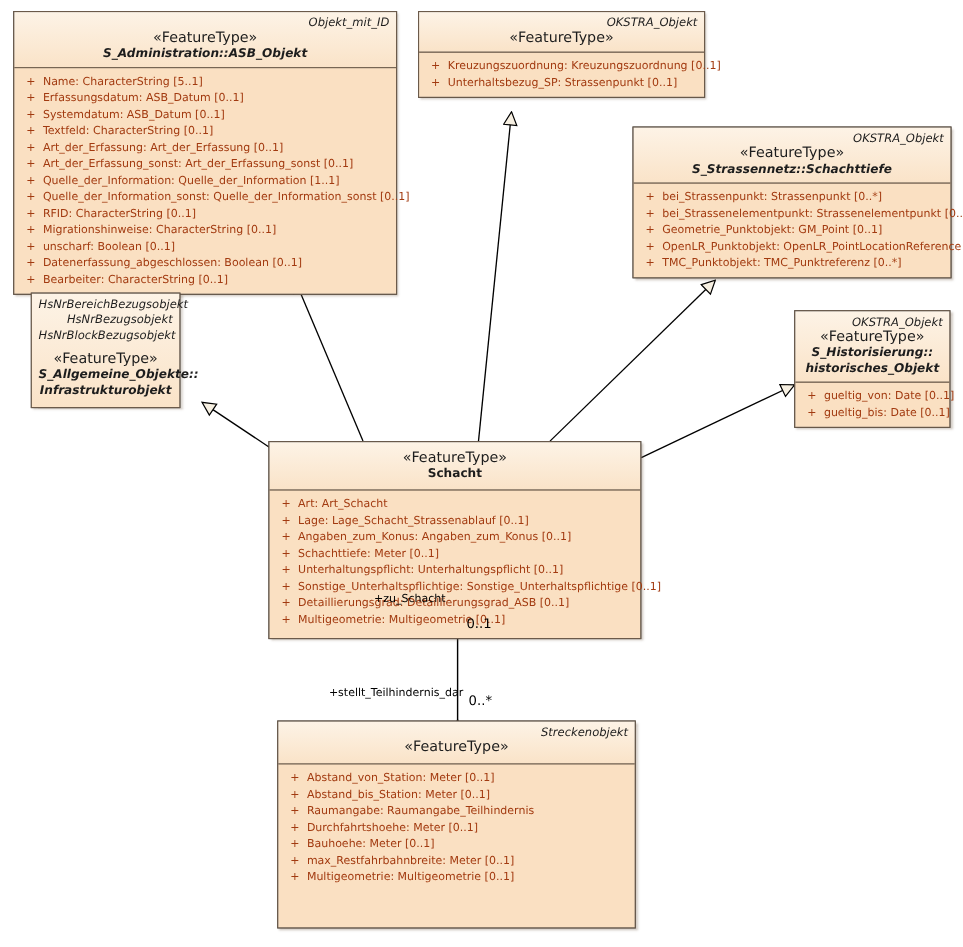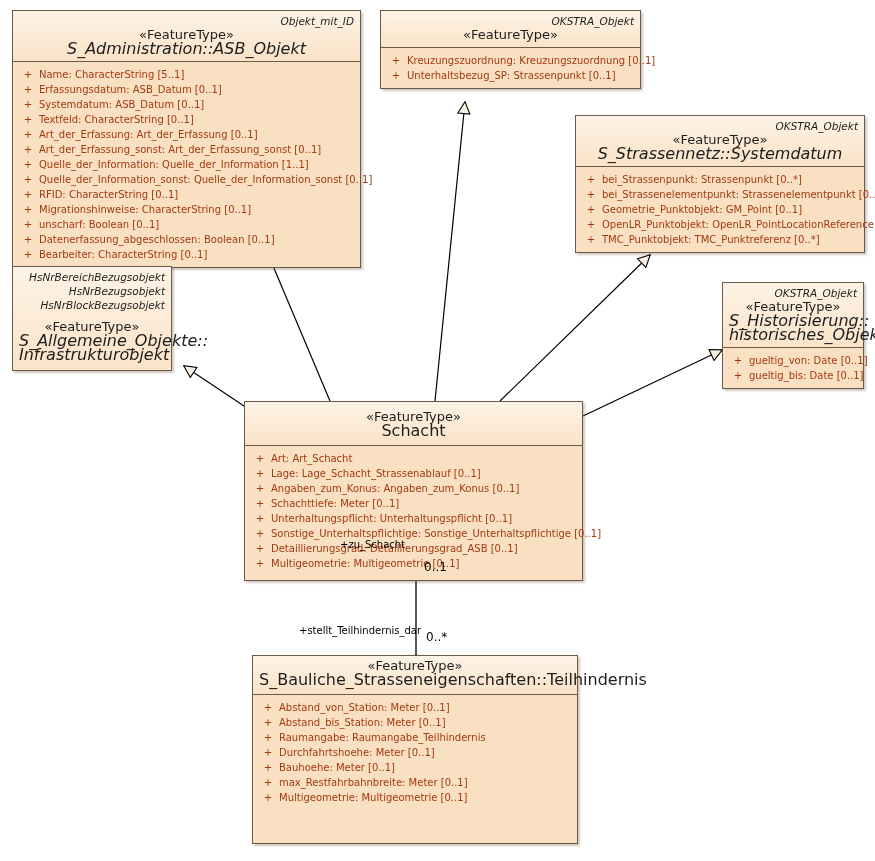--- a/index.html
+++ b/index.html
@@ -41,22 +41,22 @@
     white-space:nowrap;
   }
   .stereotype{
     text-align:center;
     font-size:13px;
     color:#1d1d1d;
     line-height:14px;
   }
   .cls-name{
     text-align:center;
-    font-size:16px;
-    font-weight:normal;
+    font-size:11px;
+    font-weight:bold;
     color:#1d1d1d;
     line-height:14px;
     white-space:nowrap;
   }
   .cls-name.ital{font-style:italic;}
   .cls-name.two-line{white-space:normal;}
 
   .attr{
     display:flex;
     align-items:baseline;
@@ -192,21 +192,21 @@
           <span class="vis">+</span>
           <span class="txt">Unterhaltsbezug_SP: Strassenpunkt [0..1]</span>
         </div>
     </div>
   </div>
 
   <div class="uml-class" style="left:575px;top:115px;width:290px;">
     <div class="uml-head">
       <div class="corner-tag">OKSTRA_Objekt</div>
       <div class="stereotype">«FeatureType»</div>
-      <div class="cls-name ital">S_Strassennetz::Systemdatum</div>
+      <div class="cls-name ital">S_Strassennetz::Schachttiefe</div>
     </div>
     <div class="uml-body">
       <div class="attr">
           <span class="vis">+</span>
           <span class="txt">bei_Strassenpunkt: Strassenpunkt [0..*]</span>
         </div>
       <div class="attr">
           <span class="vis">+</span>
           <span class="txt">bei_Strassenelementpunkt: Strassenelementpunkt [0..*]</span>
         </div>
@@ -218,21 +218,21 @@
           <span class="vis">+</span>
           <span class="txt">OpenLR_Punktobjekt: OpenLR_PointLocationReference [0..1]</span>
         </div>
       <div class="attr">
           <span class="vis">+</span>
           <span class="txt">TMC_Punktobjekt: TMC_Punktreferenz [0..*]</span>
         </div>
     </div>
   </div>
 
-  <div class="uml-class" style="left:12px;top:266px;width:160px;">
+  <div class="uml-class" style="left:28px;top:266px;width:136px;">
     <div class="uml-head" style="padding-bottom:8px;">
       <div class="corner-tag">HsNrBereichBezugsobjekt</div>
       <div class="corner-tag">HsNrBezugsobjekt</div>
       <div class="corner-tag">HsNrBlockBezugsobjekt</div>
       <div class="stereotype" style="margin-top:8px;">«FeatureType»</div>
       <div class="cls-name ital two-line">S_Allgemeine_Objekte::</div>
       <div class="cls-name ital two-line">Infrastrukturobjekt</div>
     </div>
   </div>
 
@@ -291,22 +291,22 @@
         </div>
       <div class="attr">
           <span class="vis">+</span>
           <span class="txt">Multigeometrie: Multigeometrie [0..1]</span>
         </div>
     </div>
   </div>
 
   <div class="uml-class" style="left:252px;top:655px;width:326px;">
     <div class="uml-head" style="padding-bottom:7px;">
-      <div class="stereotype">«FeatureType»</div>
-      <div class="cls-name">S_Bauliche_Strasseneigenschaften::Teilhindernis</div>
+      <div class="corner-tag">Streckenobjekt</div>
+      <div class="stereotype">«FeatureType»</div>
     </div>
     <div class="uml-body" style="padding-bottom:38px;">
       <div class="attr">
           <span class="vis">+</span>
           <span class="txt">Abstand_von_Station: Meter [0..1]</span>
         </div>
       <div class="attr">
           <span class="vis">+</span>
           <span class="txt">Abstand_bis_Station: Meter [0..1]</span>
         </div>

